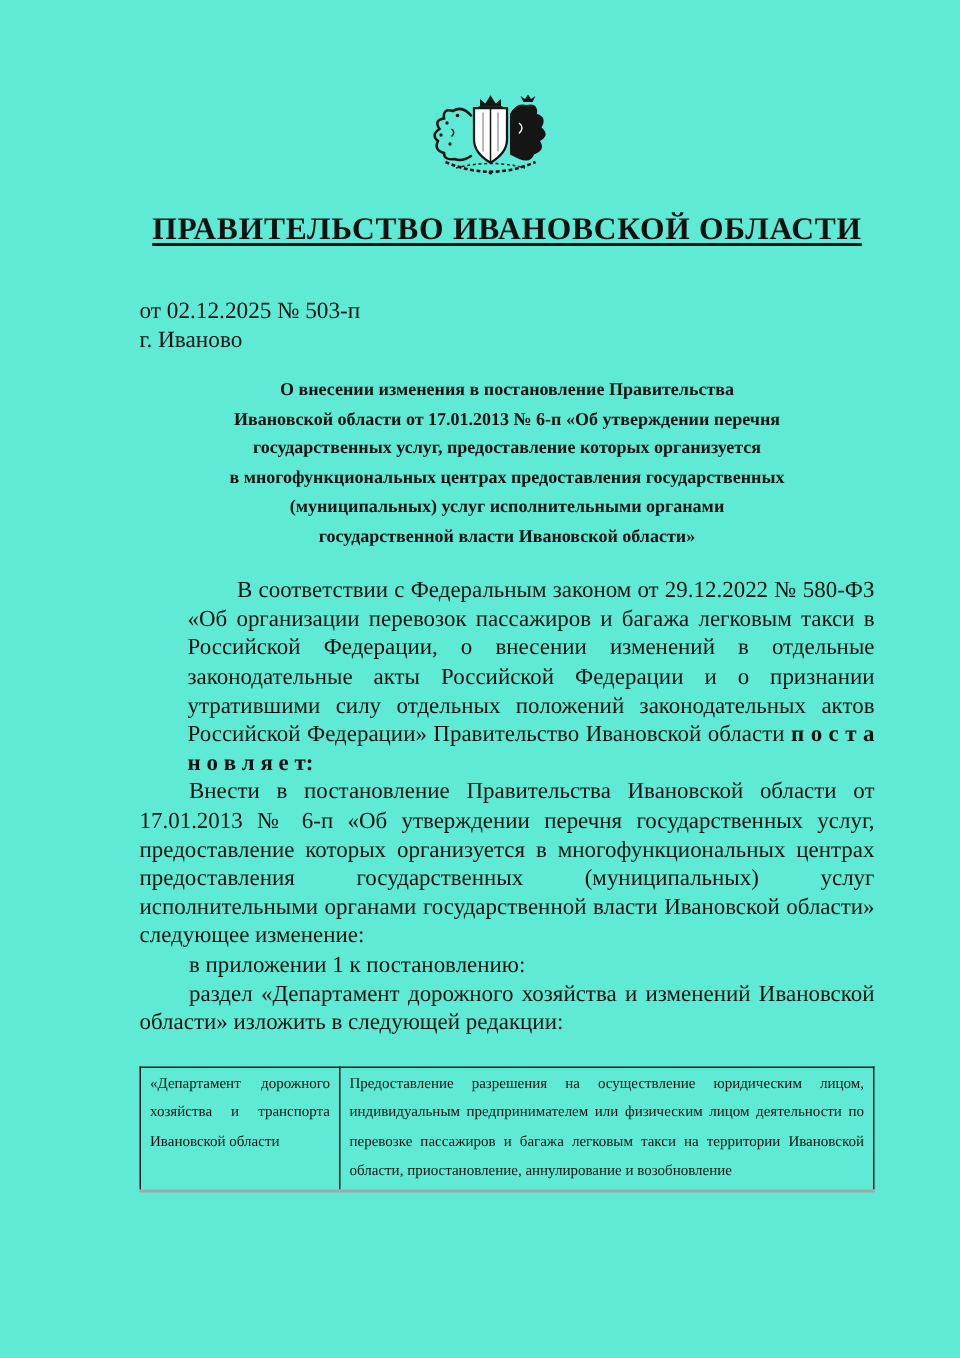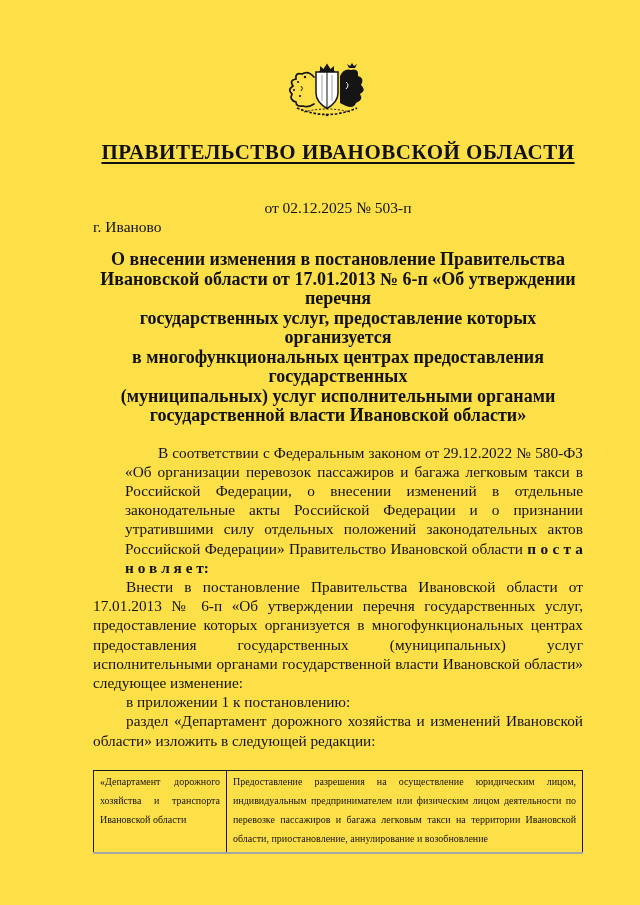--- a/index.html
+++ b/index.html
@@ -2,21 +2,21 @@
 <html><head>
 <meta charset="utf-8">
 <style>
   html, body { margin: 0; padding: 0; background: #ffffff; }
   .page {
     position: relative;
     width: 640px;
     height: 905px;
     box-sizing: border-box;
     padding: 62px 57px 0 93px;
-    background: #fde047;
+    background: #5eead4;
     color: #111;
     font-family: "Liberation Serif", serif;
     overflow: hidden;
   }
   .emblem {
     width: 90px;
     height: 62px;
     margin: 0 auto;
     position: relative;
     left: -10px;
@@ -34,34 +34,34 @@
   .doc-type {
     margin-top: 19px;
     text-align: center;
     font-weight: bold;
     font-size: 18px;
     line-height: 22px;
     letter-spacing: 3px;
   }
   .date-line {
     margin-top: 34px;
-    text-align: center;
+    text-align: left;
     font-size: 15.5px;
     line-height: 19px;
   }
   .place-line {
     text-align: left;
     font-size: 15.5px;
     line-height: 19px;
   }
   .doc-title {
     margin-top: 14px;
     text-align: center;
     font-weight: bold;
-    font-size: 18px;
+    font-size: 12px;
     line-height: 19.5px;
     white-space: pre-line;
   }
   p.body-par {
     margin: 0;
     text-align: justify;
     text-indent: 33px;
     font-size: 15.3px;
     line-height: 19.2px;
   }

